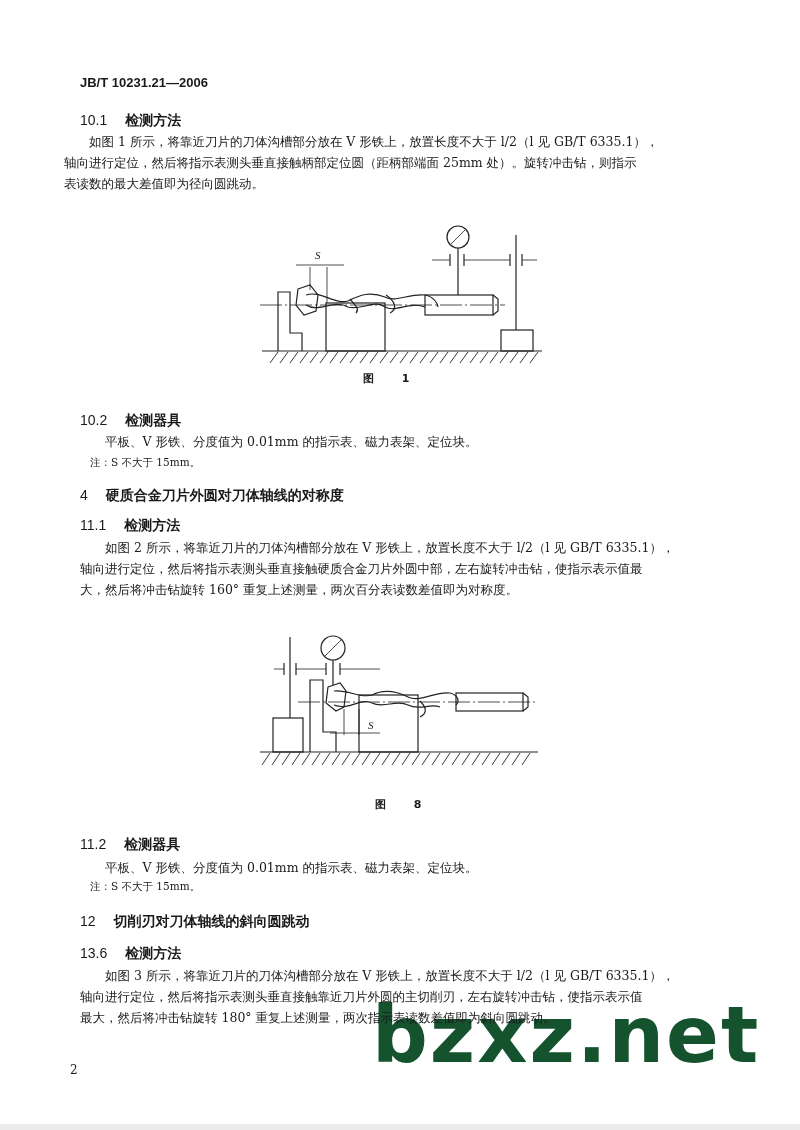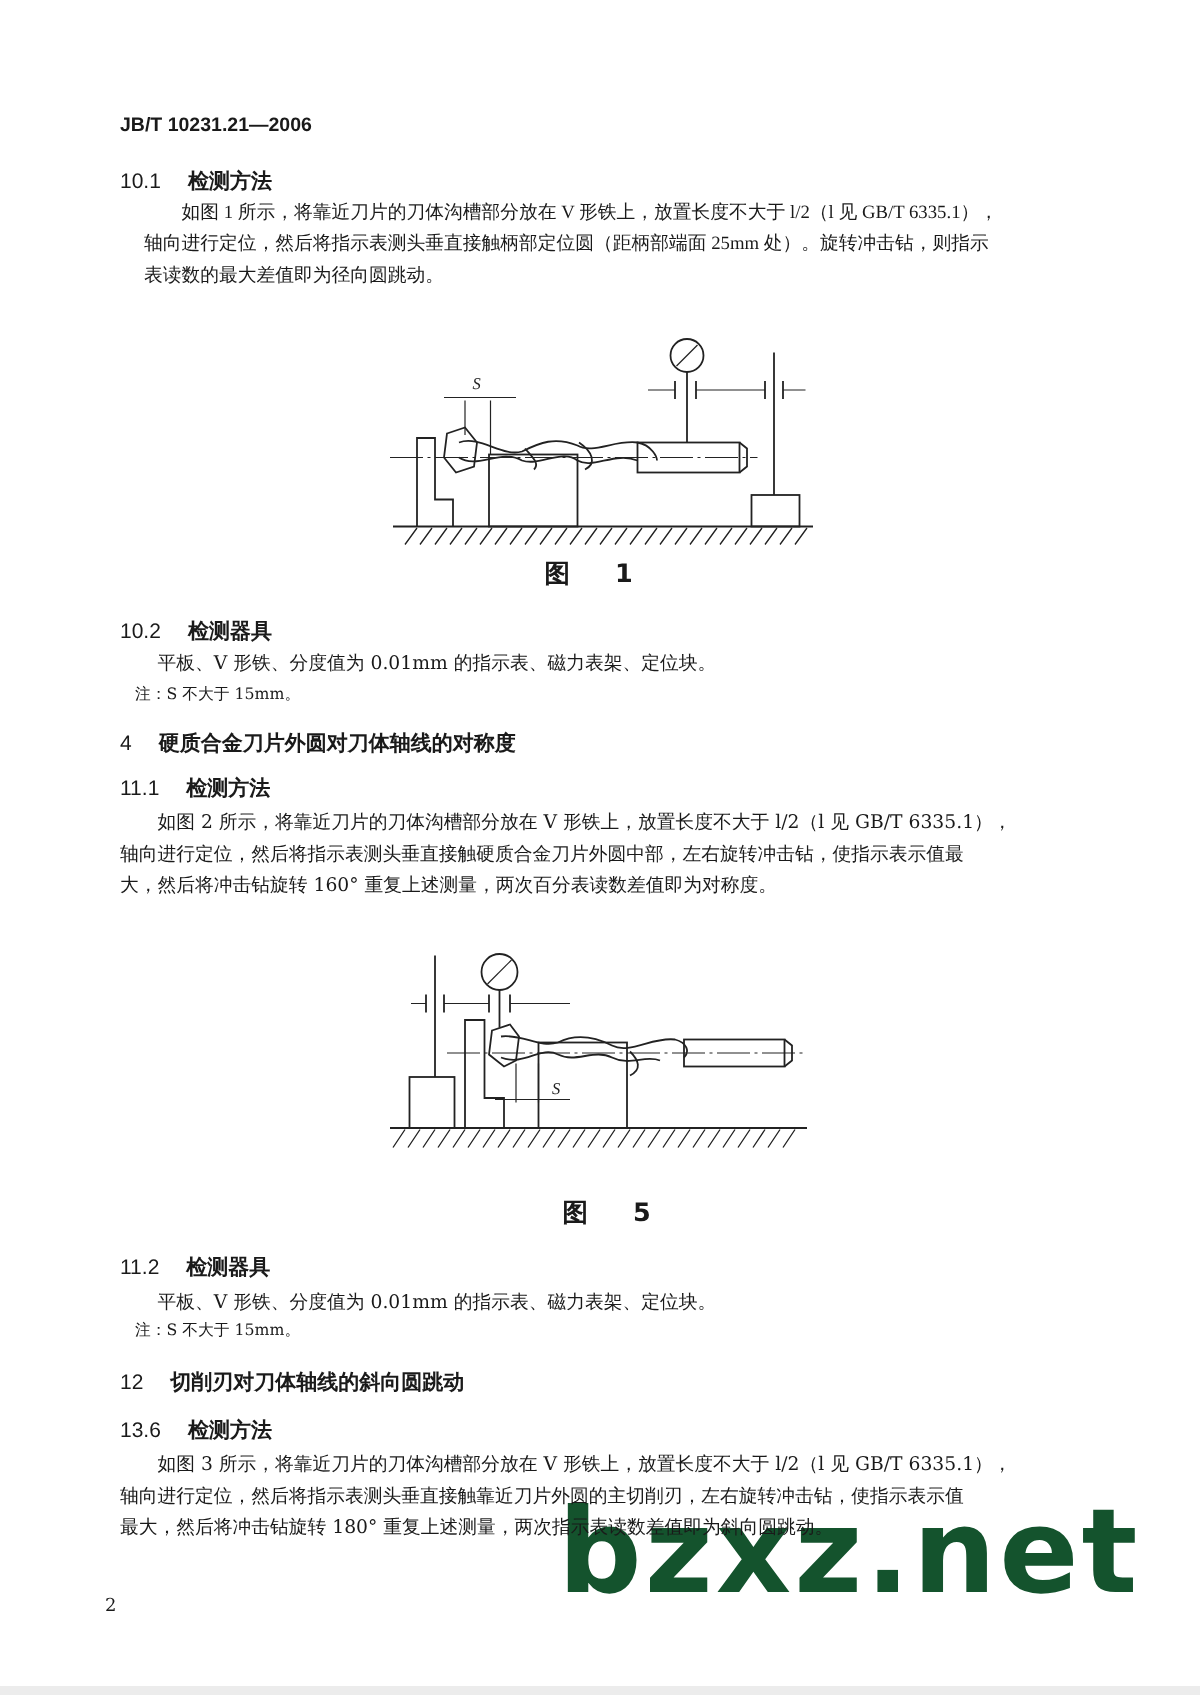--- a/index.html
+++ b/index.html
@@ -4,39 +4,39 @@
 <style>
   html,body{margin:0;padding:0;background:#ececec;}
   body{width:800px;height:1130px;position:relative;overflow:hidden;font-family:"DejaVu Serif","Liberation Serif",serif;color:#1a1a1a;}
   .page{position:absolute;left:0;top:0;width:800px;height:1124px;background:#fff;}
   .abs{position:absolute;white-space:nowrap;}
   .std{left:80px;top:75px;font-family:"Liberation Sans","DejaVu Sans",sans-serif;font-size:13px;font-weight:bold;}
   .h{font-family:"DejaVu Sans","Liberation Sans",sans-serif;font-size:14px;font-weight:bold;}
   .h .num{font-family:"Liberation Sans",sans-serif;font-weight:normal;margin-right:18px;}
   .p{font-size:12.5px;line-height:21px;}
   .note{font-size:10.5px;}
-  .cap{font-family:"DejaVu Sans",sans-serif;font-size:17px;font-weight:bold;letter-spacing:12px;}
+  .cap{font-family:"DejaVu Sans",sans-serif;font-size:11px;font-weight:bold;letter-spacing:12px;}
   .pageno{left:70px;top:1063px;font-size:12px;}
   .wm{left:372px;top:990px;font-family:"DejaVu Sans",sans-serif;font-weight:bold;font-size:78px;color:#14532d;letter-spacing:2px;z-index:0;}
   .txt{z-index:1;}
   svg{position:absolute;}
 </style>
 </head>
 <body>
 
 <div class="page">
 
   <div class="abs wm">bzxz.net</div>
 
   <div class="abs std txt">JB/T 10231.21—2006</div>
 
   <div class="abs h txt" style="left:80px;top:112px;">
     <span class="num">10.1</span><span>检测方法</span>
   </div>
-  <div class="abs p txt" style="left:96px;top:131px;font-family:Liberation Serif, serif;">
+  <div class="abs p txt" style="left:64px;top:131px;">
     <div style="padding-left:25px;">如图 1 所示，将靠近刀片的刀体沟槽部分放在 V 形铁上，放置长度不大于 l/2（l 见 GB/T 6335.1），</div>
     <div>轴向进行定位，然后将指示表测头垂直接触柄部定位圆（距柄部端面 25mm 处）。旋转冲击钻，则指示</div>
     <div>表读数的最大差值即为径向圆跳动。</div>
   </div>
 
   <svg style="left:260px;top:215px;" width="300" height="150" viewBox="0 0 300 150" fill="none" stroke="#222" stroke-width="1.2">
 
     <line x1="2" y1="136" x2="282" y2="136"></line>
     <g stroke-width="0.9">
       <path d="M10 148 L18 137 M20 148 L28 137 M30 148 L38 137 M40 148 L48 137 M50 148 L58 137 M60 148 L68 137 M70 148 L78 137 M80 148 L88 137 M90 148 L98 137 M100 148 L108 137 M110 148 L118 137 M120 148 L128 137 M130 148 L138 137 M140 148 L148 137 M150 148 L158 137 M160 148 L168 137 M170 148 L178 137 M180 148 L188 137 M190 148 L198 137 M200 148 L208 137 M210 148 L218 137 M220 148 L228 137 M230 148 L238 137 M240 148 L248 137 M250 148 L258 137 M260 148 L268 137 M270 148 L278 137"></path>
@@ -130,21 +130,21 @@
     <line x1="36" y1="44" x2="66" y2="44" stroke-width="0.8"></line>
     <line x1="66" y1="38" x2="66" y2="50"></line>
     <line x1="80" y1="38" x2="80" y2="50"></line>
     <line x1="80" y1="44" x2="120" y2="44" stroke-width="0.8"></line>
 
     <line x1="84" y1="84" x2="84" y2="110" stroke-width="0.8"></line>
     <line x1="99" y1="84" x2="99" y2="110" stroke-width="0.8"></line>
     <line x1="70" y1="108" x2="120" y2="108" stroke-width="0.8"></line>
     <text x="108" y="104" font-size="11" font-style="italic" fill="#222" stroke="none" font-family="Liberation Serif, serif">S</text>
   </svg>
-  <div class="abs cap txt" style="left:375px;top:797px;">图 5</div>
+  <div class="abs cap txt" style="left:375px;top:797px;">图 8</div>
 
   <div class="abs h txt" style="left:80px;top:836px;">
     <span class="num">11.2</span><span>检测器具</span>
   </div>
   <div class="abs p txt" style="left:105px;top:857px;">平板、V 形铁、分度值为 0.01mm 的指示表、磁力表架、定位块。</div>
   <div class="abs note txt" style="left:90px;top:880px;">注：S 不大于 15mm。</div>
 
   <div class="abs h txt" style="left:80px;top:913px;">
     <span class="num">12</span><span>切削刃对刀体轴线的斜向圆跳动</span>
   </div>

